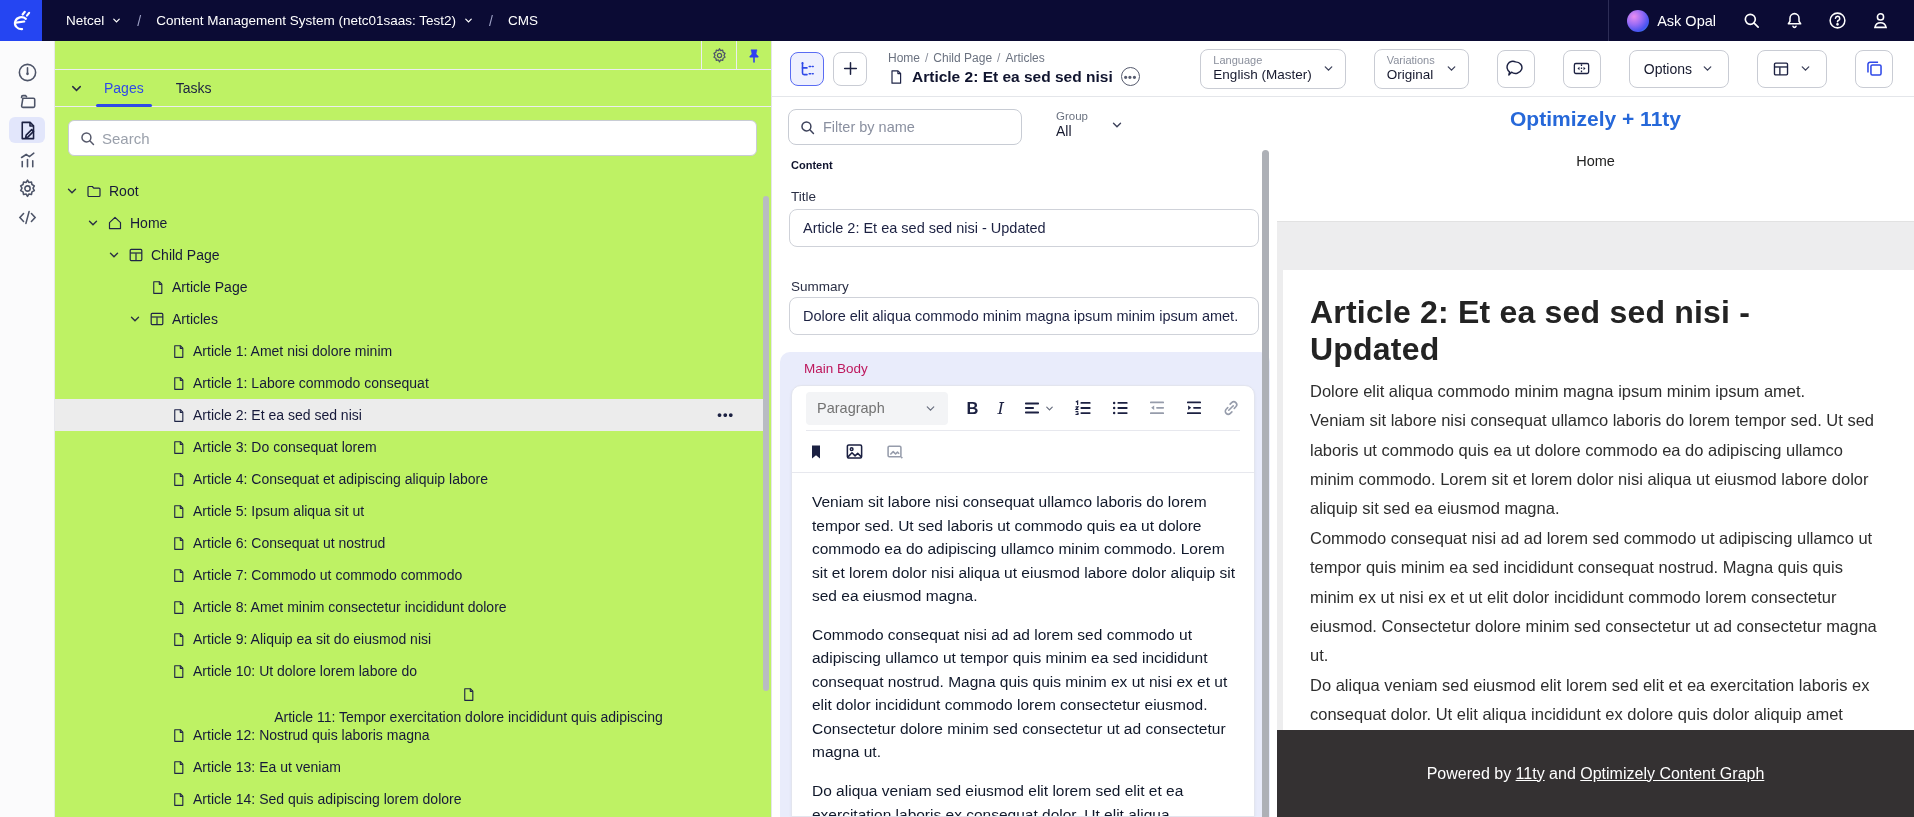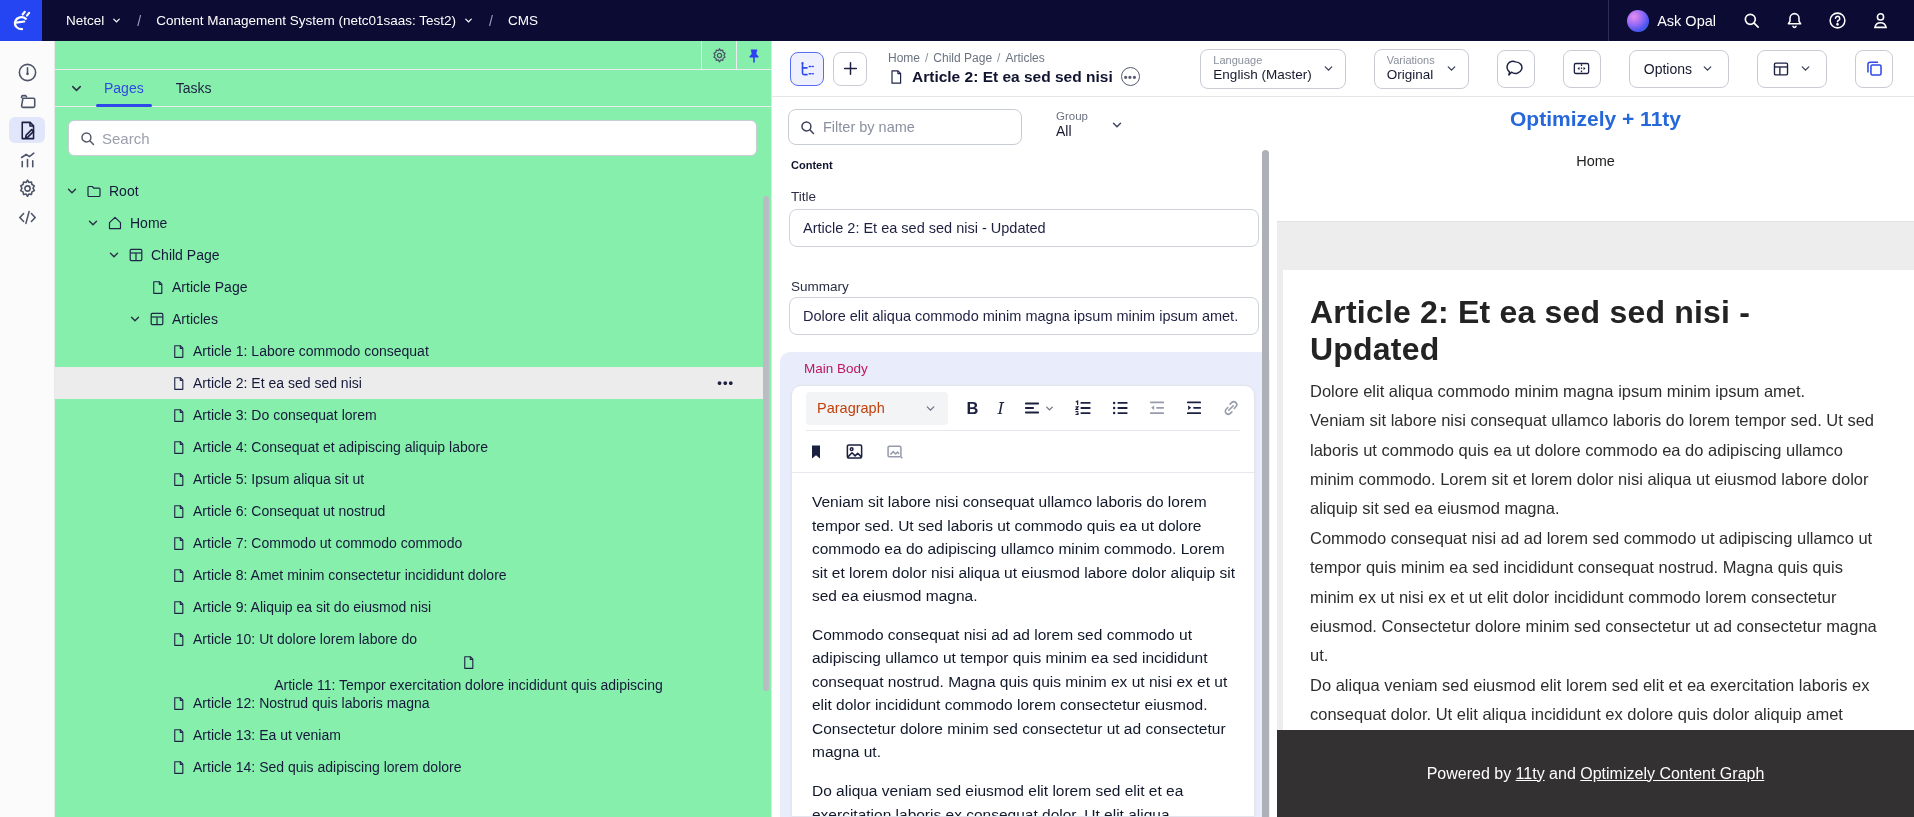--- a/index.html
+++ b/index.html
@@ -19,21 +19,21 @@
   .orb { width:22px; height:22px; border-radius:50%; background:radial-gradient(circle at 32% 30%, #e98df0 0%, #9a6cf5 38%, #4753f0 70%, #2db3e8 100%); }
   .nav-icons { display:flex; align-items:center; gap:24px; margin-right:24px; }
   .nav-icon { cursor:pointer; }
 
   
   .rail { position:absolute; left:0; top:41px; width:55px; height:776px; background:#fbfbfc; border-right:1px solid #e7e8ec; display:flex; flex-direction:column; align-items:center; padding-top:18px; gap:3px; }
   .rail-btn { width:36px; height:26px; display:flex; align-items:center; justify-content:center; border-radius:6px; color:#4d5468; cursor:pointer; }
   .rail-btn.active { background:#e2e6fb; color:#1c2142; }
 
   
-  .tree-panel { position:absolute; left:55px; top:41px; width:717px; height:776px; background:#86efac; border-right:1px solid #e4e5ea; }
+  .tree-panel { position:absolute; left:55px; top:41px; width:717px; height:776px; background:#bef264; border-right:1px solid #e4e5ea; }
   .tp-topbar { height:29px; border-bottom:1px solid #ecedf1; display:flex; justify-content:flex-end; }
   .tp-topbtn { width:35px; height:29px; display:flex; align-items:center; justify-content:center; border-left:1px solid #ecedf1; cursor:pointer; color:#4d5468; }
   .tp-tabs { height:37px; border-bottom:1px solid #ecedf1; display:flex; align-items:center; padding-left:14px; }
   .tp-collapse { margin-right:16px; cursor:pointer; color:#2a2f45; display:flex; }
   .tab { font-size:14px; height:37px; display:flex; align-items:center; padding:0 4px; margin-right:24px; cursor:pointer; position:relative; color:#1c2142; }
   .tab.active { color:#2f49e8; }
   .tab.active::after { content:""; position:absolute; left:-4px; right:-4px; bottom:0; height:3px; background:#2f49e8; border-radius:2px; }
   .tp-search { margin:13px 14px 8px 13px; height:36px; border:1px solid #c8ccd4; border-radius:6px; display:flex; align-items:center; padding:0 10px; gap:6px; background:#fff; }
   .tp-search input { border:none; outline:none; flex:1; font-size:15px; color:#1c2142; font-family:"Liberation Sans",sans-serif; background:transparent; }
   .tp-search input::placeholder { color:#9aa0ab; }
@@ -74,21 +74,21 @@
   .group-texts { display:flex; flex-direction:column; line-height:1.25; }
   .group-label { font-size:11.5px; color:#6b7280; }
   .group-value { font-size:14px; color:#16192e; }
   .section-heading { position:absolute; left:19px; top:62px; font-size:11px; font-weight:bold; color:#10142e; }
   .field-label { font-size:13.5px; color:#2a2f45; position:absolute; left:19px; }
   .text-input { position:absolute; left:17px; width:470px; height:38px; border:1px solid #cfd2d9; border-radius:8px; font-size:14.5px; color:#1c2142; padding:0 13px; font-family:"Liberation Sans",sans-serif; outline:none; background:#fff; }
   .mainbody { position:absolute; left:8px; right:7px; top:255px; bottom:0; background:#e9ecfb; border-radius:10px 10px 0 0; }
   .mainbody-label { position:absolute; left:24px; top:9px; font-size:13.5px; color:#be185d; }
   .rte-card { position:absolute; left:11px; right:15px; top:33px; bottom:0; background:#fff; border:1px solid #e3e5ee; border-radius:10px 10px 0 0; box-shadow:0 1px 3px rgba(40,45,80,.06); overflow:hidden; }
   .rte-row1 { height:44px; display:flex; align-items:center; padding:0 14px; gap:19px; }
-  .para-select { width:150px; height:33px; background:#f3f4f6; border-radius:4px; display:flex; align-items:center; justify-content:space-between; padding:0 11px; font-size:14.5px; color:#c2410c; cursor:pointer; }
+  .para-select { width:150px; height:33px; background:#f3f4f6; border-radius:4px; display:flex; align-items:center; justify-content:space-between; padding:0 11px; font-size:14.5px; color:#737373; cursor:pointer; }
   .rte-btn { display:flex; align-items:center; justify-content:center; color:#1c2142; cursor:pointer; }
   .rte-btn.dim { color:#969cab; }
   .rte-b { font-weight:800; font-size:16.5px; }
   .rte-i { font-style:italic; font-size:16.5px; font-family:"DejaVu Serif", serif; }
   .rte-div { height:1px; background:#e7e8ee; margin:0 14px; }
   .rte-row2 { height:42px; display:flex; align-items:center; padding:0 16px; gap:21px; border-bottom:1px solid #e7e8ee; }
   .rte-body { padding:17px 18px 0 20px; }
   .rte-body p { font-size:15.5px; line-height:1.52; color:#10182a; margin:0 0 15px; }
   .mid-scrollbar { position:absolute; right:8px; top:53px; width:7px; height:688px; background:#adb0b6; border-radius:4px; }
 
@@ -306,20 +306,29 @@
         </span>
         <span class="tlabel">Articles</span>
       </div>
       <div class="tree-row" style="padding-left: 116px;">
         <span class="ticon">
           <svg width="15" height="15" viewBox="0 0 16 16" fill="none" stroke="currentColor" stroke-width="1.2" stroke-linejoin="round">
             <path d="M4 1.8 h6 l2.6 2.6 v9.8 H4 z"></path>
             <path d="M9.9 1.9 v2.7 h2.6"></path>
           </svg>
         </span>
+        <span class="tlabel">Article 1: Amet nisi dolore minim</span>
+      </div>
+      <div class="tree-row" style="padding-left: 116px;">
+        <span class="ticon">
+          <svg width="15" height="15" viewBox="0 0 16 16" fill="none" stroke="currentColor" stroke-width="1.2" stroke-linejoin="round">
+            <path d="M4 1.8 h6 l2.6 2.6 v9.8 H4 z"></path>
+            <path d="M9.9 1.9 v2.7 h2.6"></path>
+          </svg>
+        </span>
         <span class="tlabel">Article 1: Labore commodo consequat</span>
       </div>
       <div class="tree-row selected" style="padding-left: 116px;">
         <span class="ticon">
           <svg width="15" height="15" viewBox="0 0 16 16" fill="none" stroke="currentColor" stroke-width="1.2" stroke-linejoin="round">
             <path d="M4 1.8 h6 l2.6 2.6 v9.8 H4 z"></path>
             <path d="M9.9 1.9 v2.7 h2.6"></path>
           </svg>
         </span>
         <span class="tlabel">Article 2: Et ea sed sed nisi</span>

